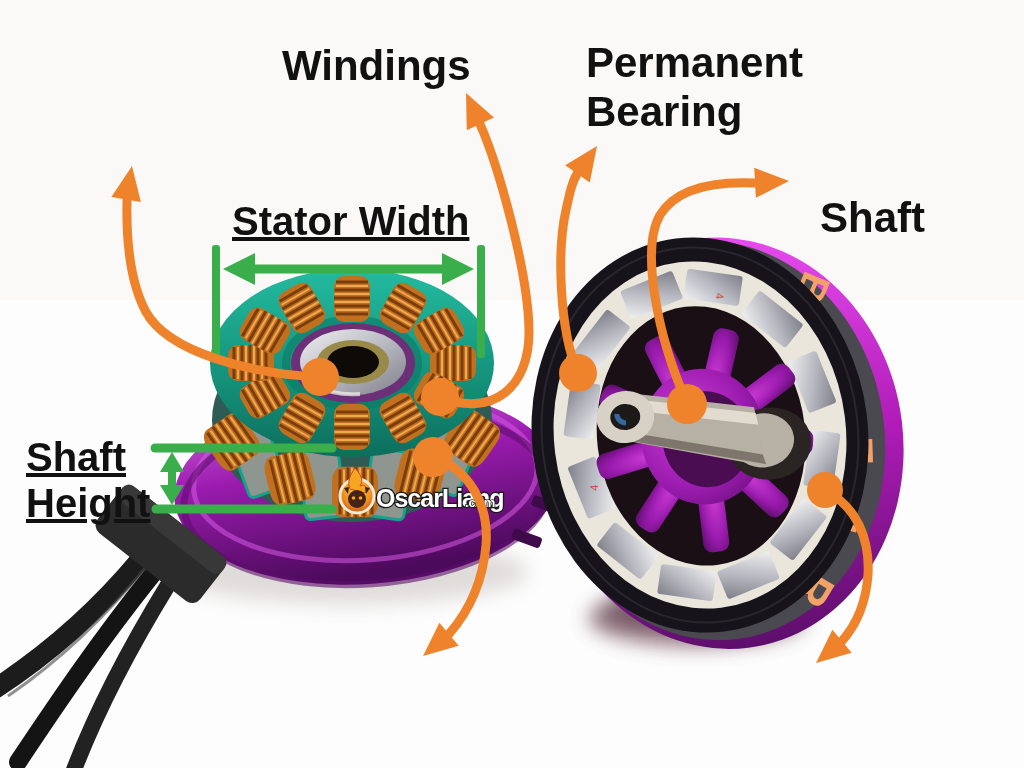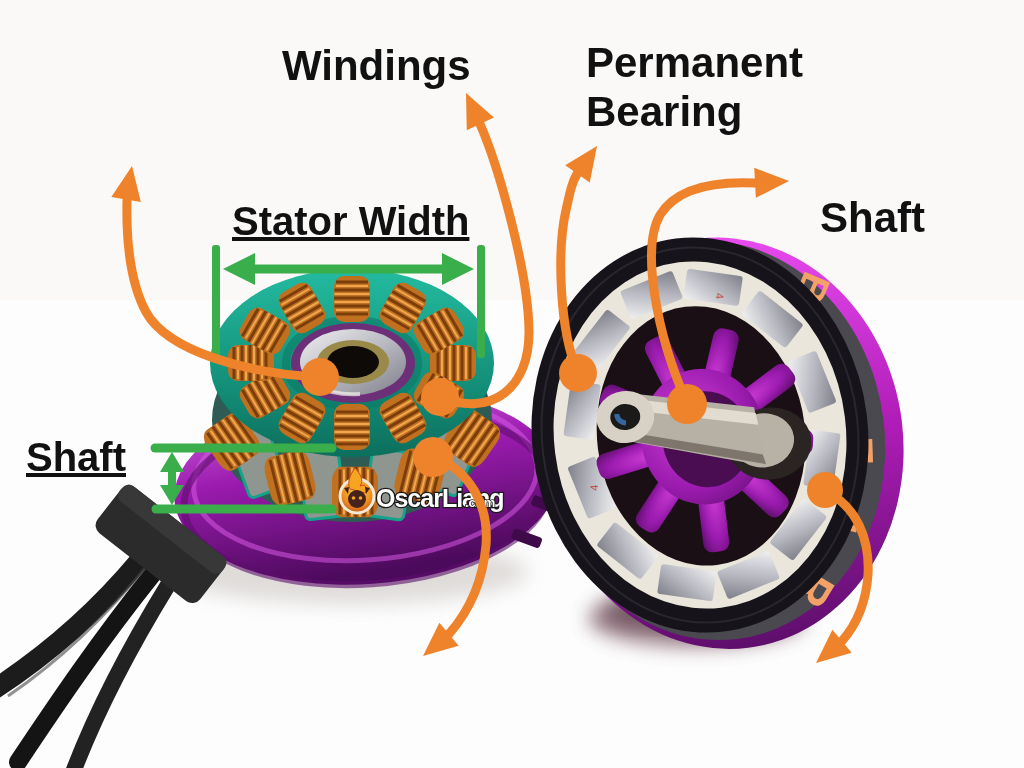--- a/index.html
+++ b/index.html
@@ -297,14 +297,14 @@
     <path class="orange-stroke" d="M825,491 C857,506 870,540 868,575 C866,602 857,624 842,641"></path>
     <polygon class="orange" points="0,0 -34,15 -34,-15" transform="translate(816,663) rotate(140)"></polygon>
     <circle class="orange" cx="825" cy="490" r="18"></circle>
   </g>
 </svg>
 
   <div class="part-label" style="left:282px;top:42px;">Windings</div>
   <div class="part-label fs40" style="left:232px;top:198px;">Stator Width</div>
   <div class="part-label" style="left:586px;top:39px;"><span>Permanent</span><br><span>Bearing</span></div>
   <div class="part-label" style="left:820px;top:152px;margin-top:42px;">Shaft</div>
-  <div class="part-label fs40" style="left:26px;top:434px;"><span>Shaft</span><br></div>
+  <div class="part-label fs40" style="left:26px;top:434px;"><span>Shaft</span><br><span>Height</span></div>
 </div>
 
 </body></html>

